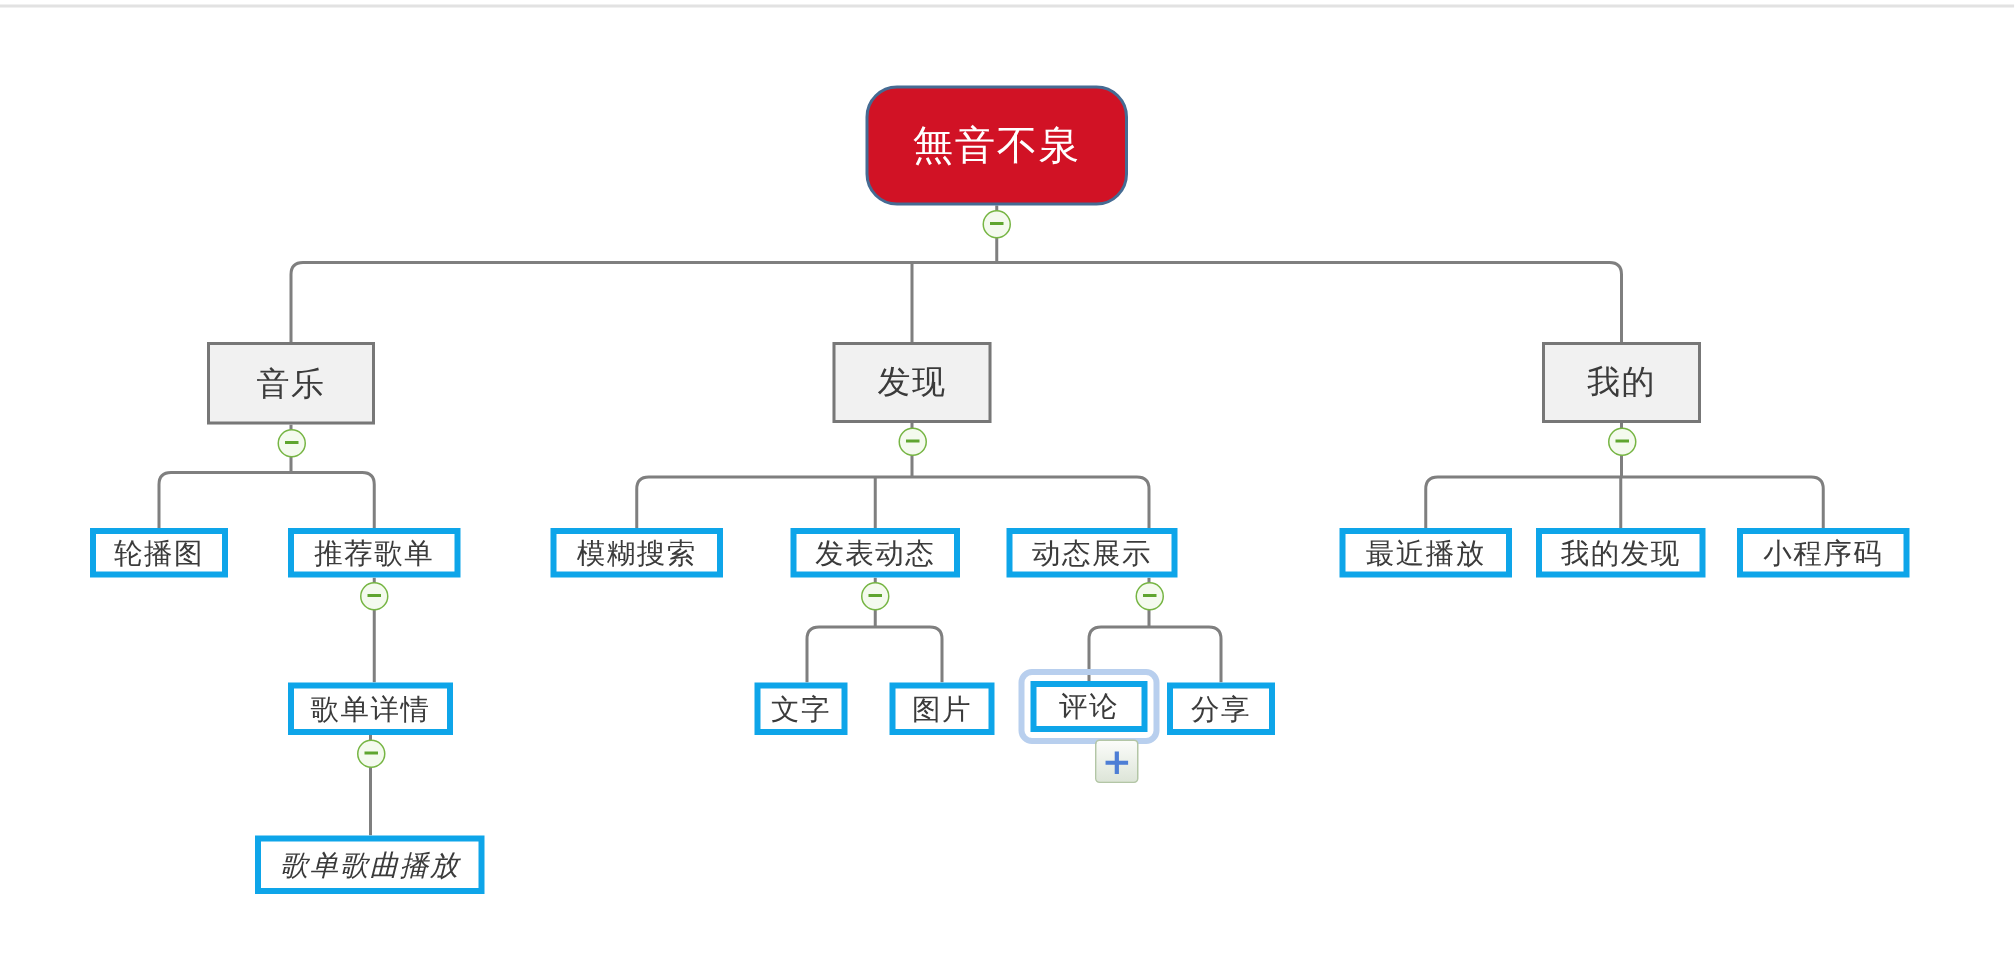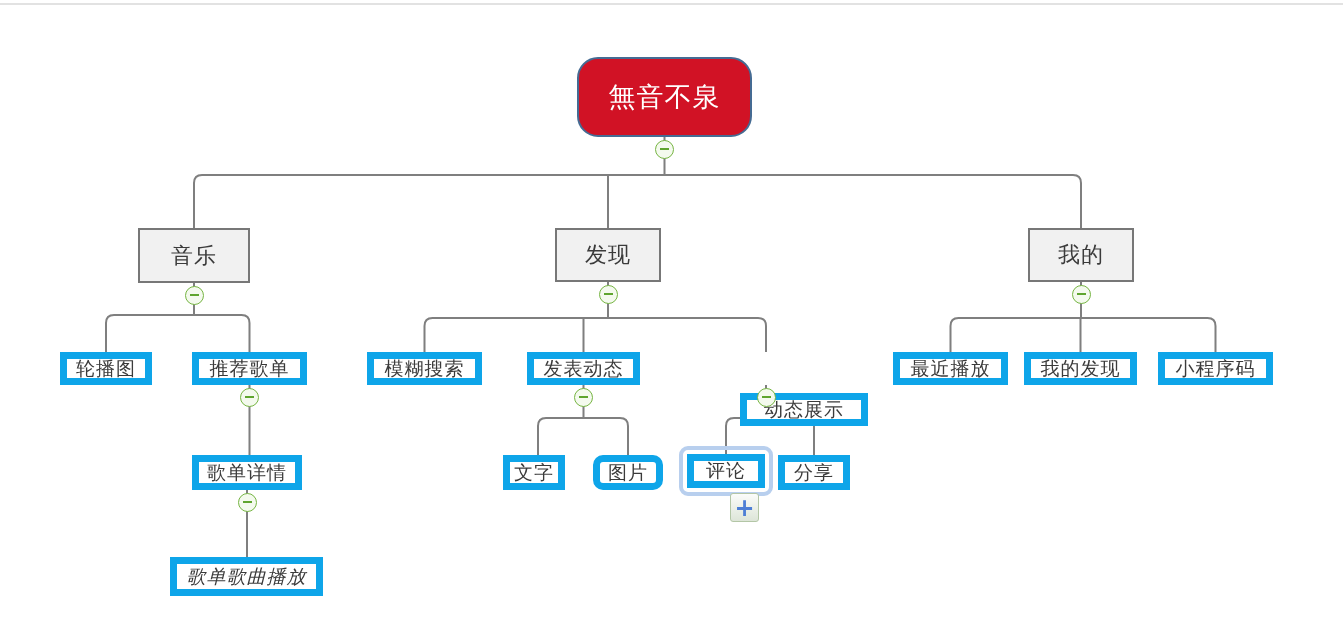--- a/index.html
+++ b/index.html
@@ -8,21 +8,21 @@
     font-family:"Liberation Sans","DejaVu Sans",sans-serif;
   }
   #top-divider{position:absolute;left:0;top:3px;width:100%;height:2px;background:#e2e2e2;}
   #wires{position:absolute;left:0;top:0;z-index:1;}
   .node{
     position:absolute;display:flex;align-items:center;justify-content:center;
     box-sizing:border-box;z-index:3;color:#3b3b3b;cursor:default;letter-spacing:1px;
   }
   .node.root{background:#d11225;border:2px solid #456b93;color:#fff;font-size:27px;}
   .node.branch{background:#f1f1f1;border:2px solid #777;font-size:22px;}
-  .node.leaf{background:#fff;border:7px solid #0ea5e9;font-size:19px;}
+  .node.leaf{background:#fff;border:4px solid #0ea5e9;font-size:19px;}
   .collapse{
     position:absolute;width:19px;height:19px;border-radius:50%;
     background:#f4faee;border:1.5px solid #76b543;box-sizing:border-box;z-index:4;
     display:flex;align-items:center;justify-content:center;cursor:pointer;
   }
   .collapse .bar{width:9px;height:2px;background:#5fa52f;}
   #selection-outline{
     position:absolute;box-sizing:border-box;border:4px solid #b8cfee;border-radius:9px;z-index:2;
   }
   #plus-btn{
@@ -44,27 +44,27 @@
     </svg>
 <div id="selection-outline" style="left: 679px; top: 446px; width: 94px; height: 50px;"></div>
     <div class="node root" style="left: 577px; top: 57px; width: 175px; height: 80px; border-radius: 21px;">無音不泉</div>
     <div class="node branch" style="left: 138px; top: 228px; width: 112px; height: 55px;">音乐</div>
     <div class="node branch" style="left: 555px; top: 228px; width: 106px; height: 54px;">发现</div>
     <div class="node branch" style="left: 1028px; top: 228px; width: 106px; height: 54px;">我的</div>
     <div class="node leaf" style="left: 60px; top: 352px; width: 92px; height: 33px;">轮播图</div>
     <div class="node leaf" style="left: 192px; top: 352px; width: 115px; height: 33px;">推荐歌单</div>
     <div class="node leaf" style="left: 367px; top: 352px; width: 115px; height: 33px;">模糊搜索</div>
     <div class="node leaf" style="left: 527px; top: 352px; width: 113px; height: 33px;">发表动态</div>
-    <div class="node leaf" style="left: 740px; top: 352px; width: 128px; height: 33px; margin-top: 41px;">动态展示</div>
+    <div class="node leaf" style="left: 671px; top: 352px; width: 114px; height: 33px;">动态展示</div>
     <div class="node leaf" style="left: 893px; top: 352px; width: 115px; height: 33px;">最近播放</div>
     <div class="node leaf" style="left: 1024px; top: 352px; width: 113px; height: 33px;">我的发现</div>
     <div class="node leaf" style="left: 192px; top: 455px; width: 110px; height: 35px;">歌单详情</div>
     <div class="node leaf" style="left: 1158px; top: 352px; width: 115px; height: 33px;">小程序码</div>
     <div class="node leaf" style="left: 503px; top: 455px; width: 62px; height: 35px;">文字</div>
-    <div class="node leaf" style="left: 593px; top: 455px; width: 70px; height: 35px; border-radius: 10px;">图片</div>
+    <div class="node leaf" style="left: 593px; top: 455px; width: 70px; height: 35px;">图片</div>
     <div class="node leaf" style="left: 687px; top: 454px; width: 78px; height: 34px;">评论</div>
     <div class="node leaf" style="left: 778px; top: 455px; width: 72px; height: 35px;">分享</div>
     <div class="node leaf" style="left: 170px; top: 557px; width: 153px; height: 39px; font-style: italic;">歌单歌曲播放</div>
     <div class="collapse" style="left: 655px; top: 139.5px;">
       <div class="bar"></div>
     </div>
     <div class="collapse" style="left: 184.5px; top: 285.5px;">
       <div class="bar"></div>
     </div>
     <div class="collapse" style="left: 598.5px; top: 284.5px;">

